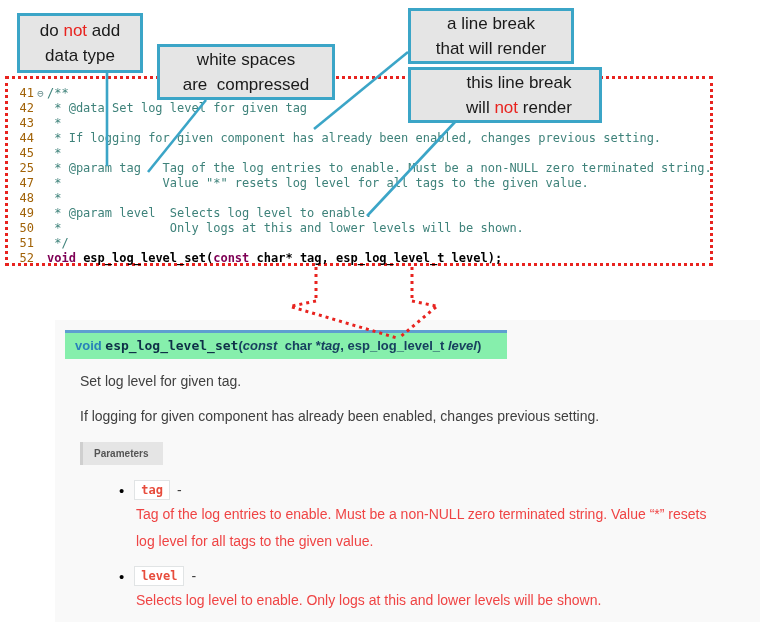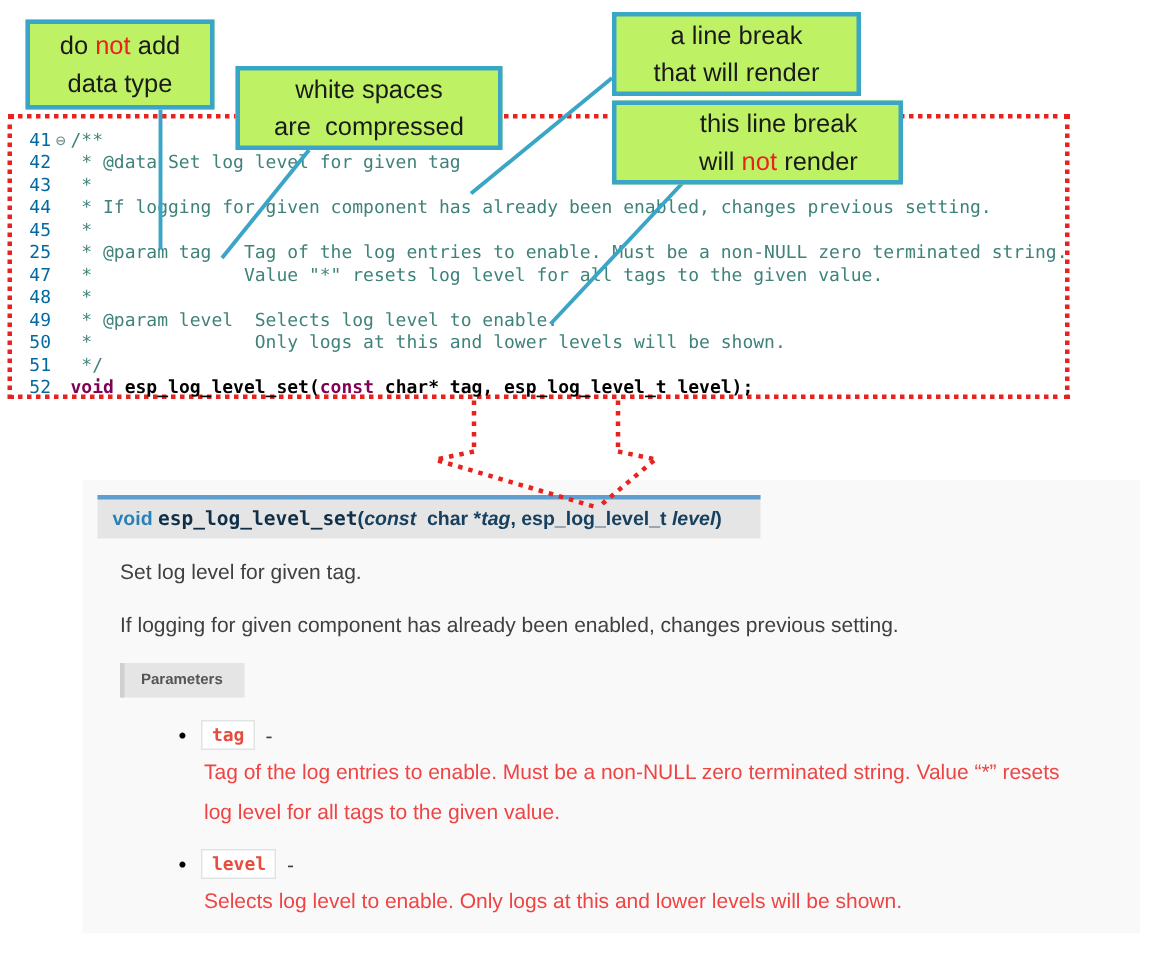--- a/index.html
+++ b/index.html
@@ -1,47 +1,47 @@
 <!DOCTYPE html>
 <html><head>
 <meta charset="utf-8">
 <style>
   html,body{margin:0;padding:0;background:#fff;}
   #stage{position:relative;width:767px;height:637px;background:#fff;overflow:hidden;
          font-family:"Liberation Sans",sans-serif;}
 
   
-  .callout{position:absolute;background:#bef264;border:3px solid #3BA5C7;z-index:6;
+  .callout{position:absolute;background:#e5e5e5;border:3px solid #3BA5C7;z-index:6;
            display:flex;flex-direction:column;justify-content:center;align-items:center;
            font-size:17px;line-height:25px;color:#1a1a1a;text-align:center;}
   .callout .cl{white-space:pre;}
   .red{color:#e8231f;}
 
   
   #overlay{position:absolute;left:0;top:0;width:767px;height:637px;z-index:5;pointer-events:none;}
 
   
   #code-frame{position:absolute;left:5px;top:76px;width:708px;height:190px;
               border:3px dotted #e8231f;box-sizing:border-box;z-index:1;}
 
   
   #code{position:absolute;left:12px;top:86px;z-index:2;
         font-family:"DejaVu Sans Mono",monospace;font-size:12px;line-height:15px;}
   .crow{display:flex;height:15px;}
-  .ln{display:inline-block;width:22px;text-align:right;color:#0369a1;flex:none;}
+  .ln{display:inline-block;width:22px;text-align:right;color:#a16207;flex:none;}
   .fold{display:inline-block;width:13px;text-align:center;color:#6b8f8f;flex:none;font-size:11px;}
   .ct{white-space:pre;color:#3E827A;}
   .decl{white-space:pre;color:#000;font-weight:bold;}
   .kw{color:#7F0055;font-weight:bold;white-space:pre;}
 
   
   #docs{position:absolute;left:55px;top:320px;width:705px;height:302px;background:#f9f9f9;z-index:2;
         color:#404040;}
   #sigbar{position:absolute;left:10px;top:10px;width:432px;height:26px;box-sizing:content-box;
-          background:#e5e5e5;border-top:3px solid #5E9FD0;line-height:26px;padding-left:10px;
+          background:#86efac;border-top:3px solid #5E9FD0;line-height:26px;padding-left:10px;
           font-size:13px;font-weight:bold;color:#17405F;white-space:pre;}
   .sig-void{color:#2980B9;}
   .sig-name{font-family:"DejaVu Sans Mono",monospace;color:#0e2f47;}
   .sig-it{font-style:italic;}
   .para{position:absolute;left:25px;font-size:14px;color:#404040;}
   #params-label{position:absolute;left:25px;top:122px;background:#e5e5e5;border-left:3px solid #cfcfcf;
                 padding:6px 15px 6px 11px;font-size:10px;font-weight:bold;color:#555;}
   .bullet-row{position:absolute;left:64px;display:flex;align-items:center;}
   .dot{color:#000;font-size:15px;margin-right:10px;}
   .pname{font-family:"DejaVu Sans Mono",monospace;font-size:12px;font-weight:bold;color:#E74C3C;

